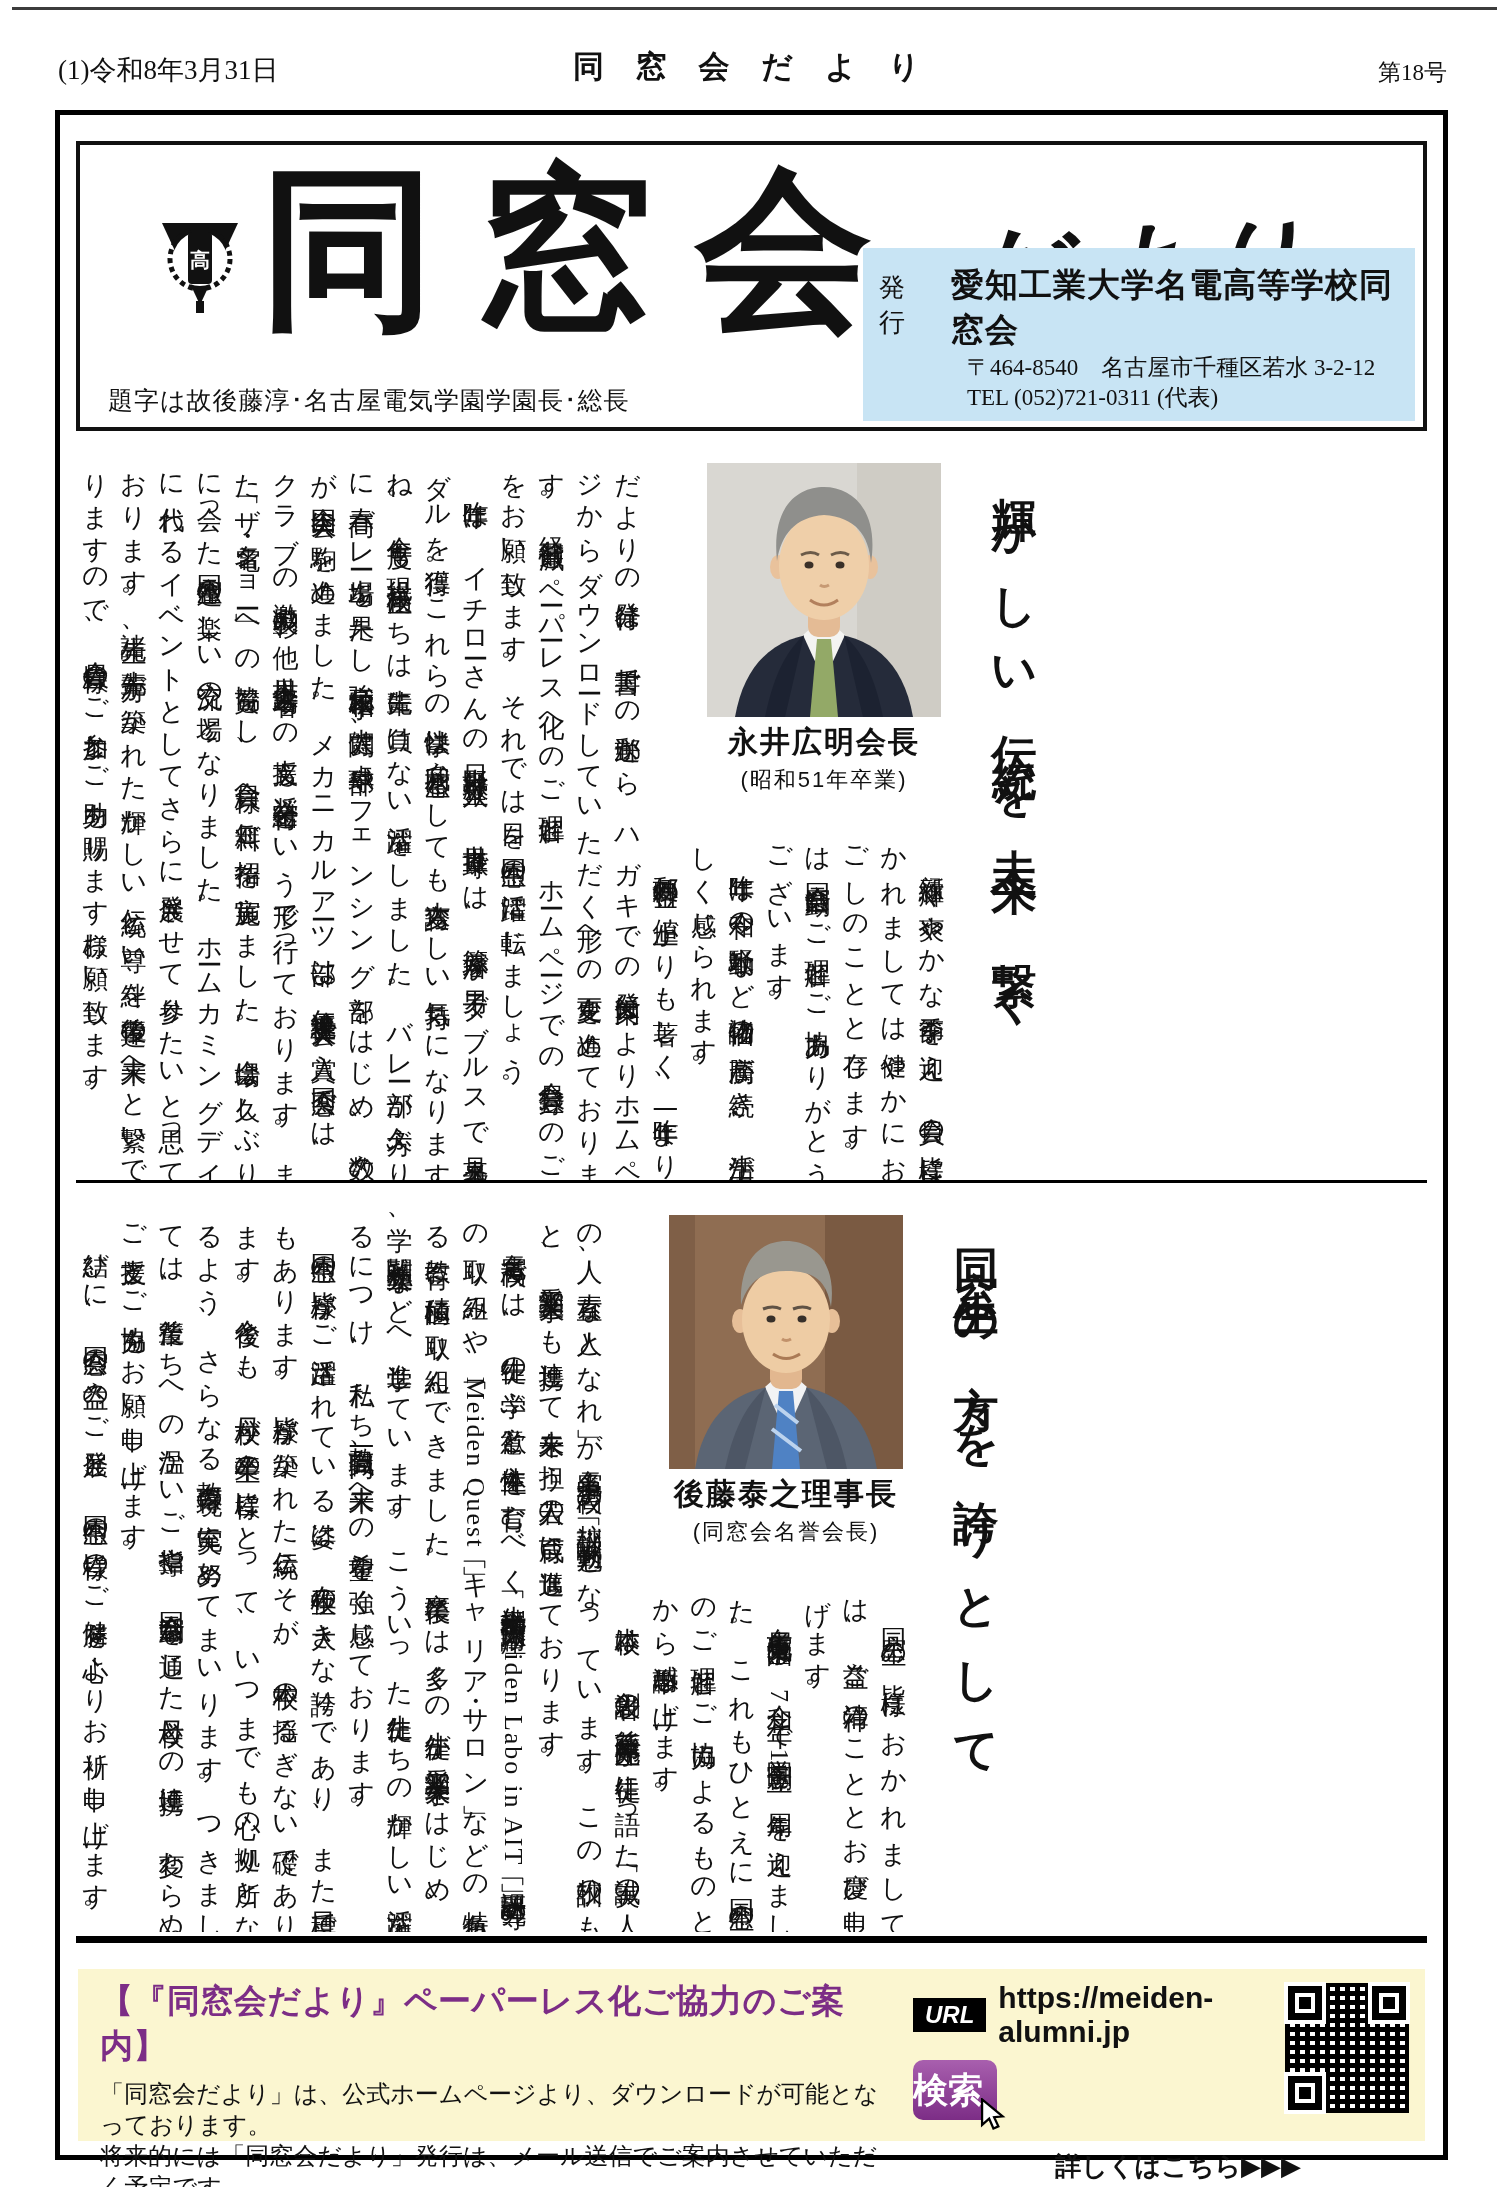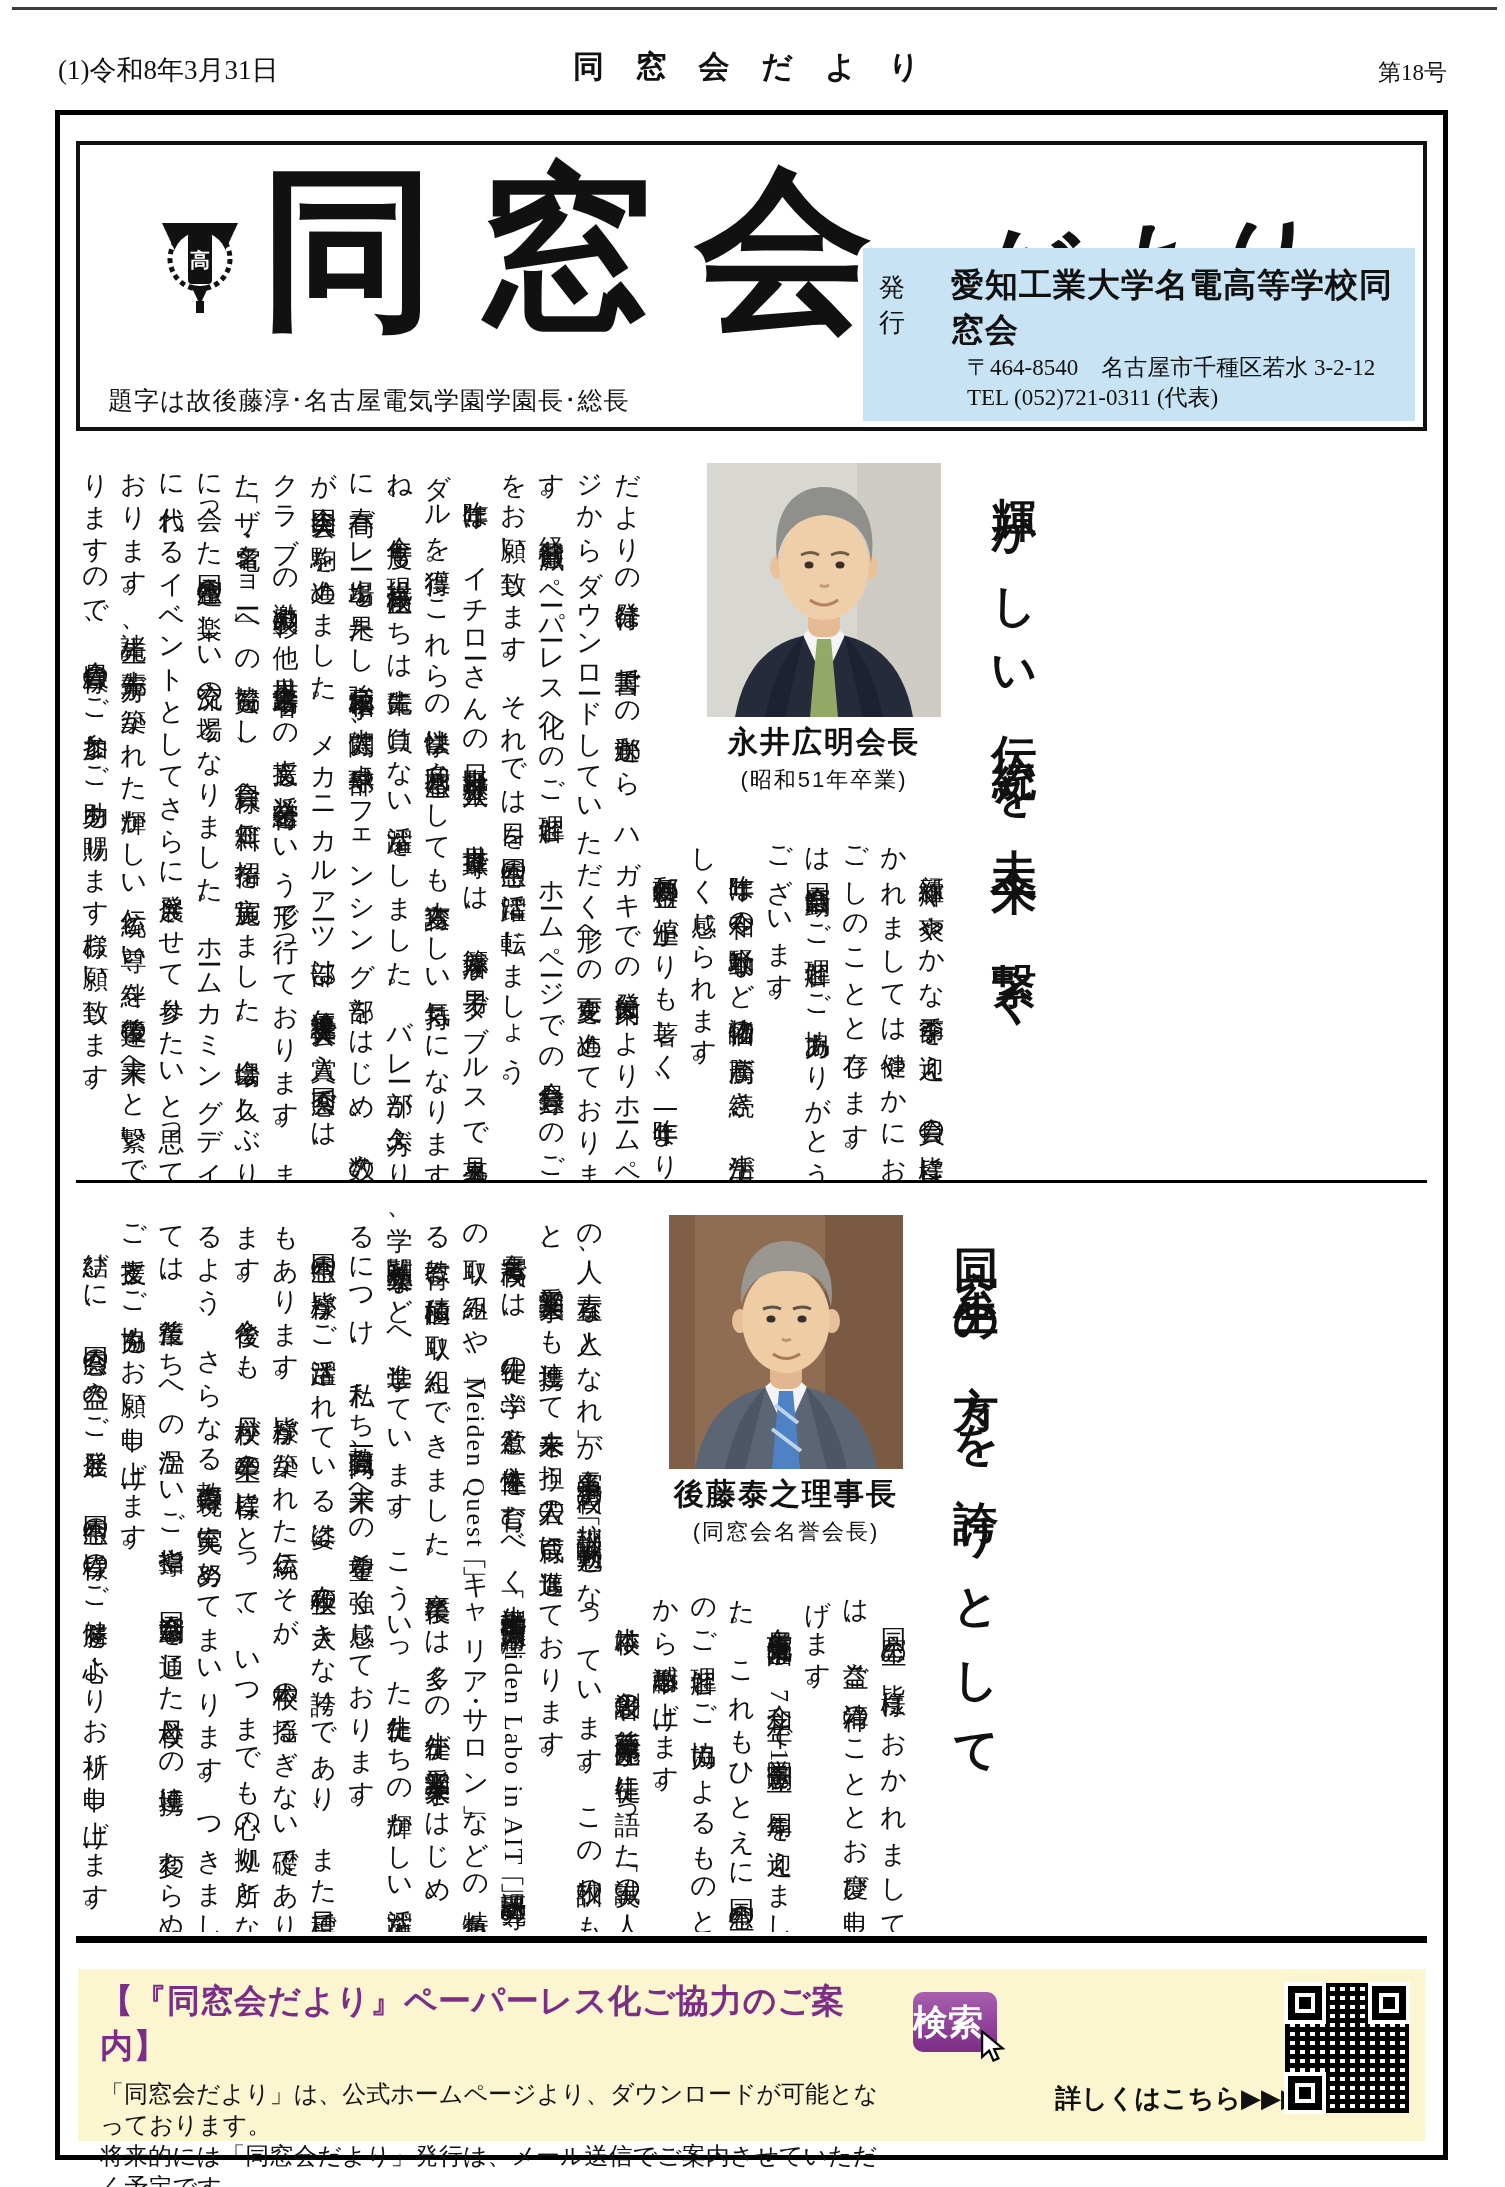--- a/index.html
+++ b/index.html
@@ -191,20 +191,24 @@
   <hr class="sep-thick">
 
   <div class="banner">
     <div class="b-left">
       <h3 class="b-title">【『同窓会だより』ペーパーレス化ご協力のご案内】</h3>
       <p class="b-text">「同窓会だより」は、公式ホームページより、ダウンロードが可能となっております。</p>
       <p class="b-text">将来的には「同窓会だより」発行は、メール送信でご案内させていただく予定です。</p>
 
     </div>
     <div class="b-right">
+      <div class="url-row">
+        <span class="url-badge">URL</span>
+        <span class="url-text">https://meiden-alumni.jp</span>
+      </div>
       <div class="search-row">
         <span class="search-btn">
           <span>検索</span>
           <svg class="cursor" viewBox="0 0 20 24">
             <path d="M3 1 L3 19 L8 14.5 L11 21.5 L14.5 20 L11.5 13.5 L17.5 13 Z" fill="#fff" stroke="#000" stroke-width="1.6"></path>
           </svg>
         </span>
       </div>
       <div class="more">詳しくはこちら▶▶▶</div>
     </div>

